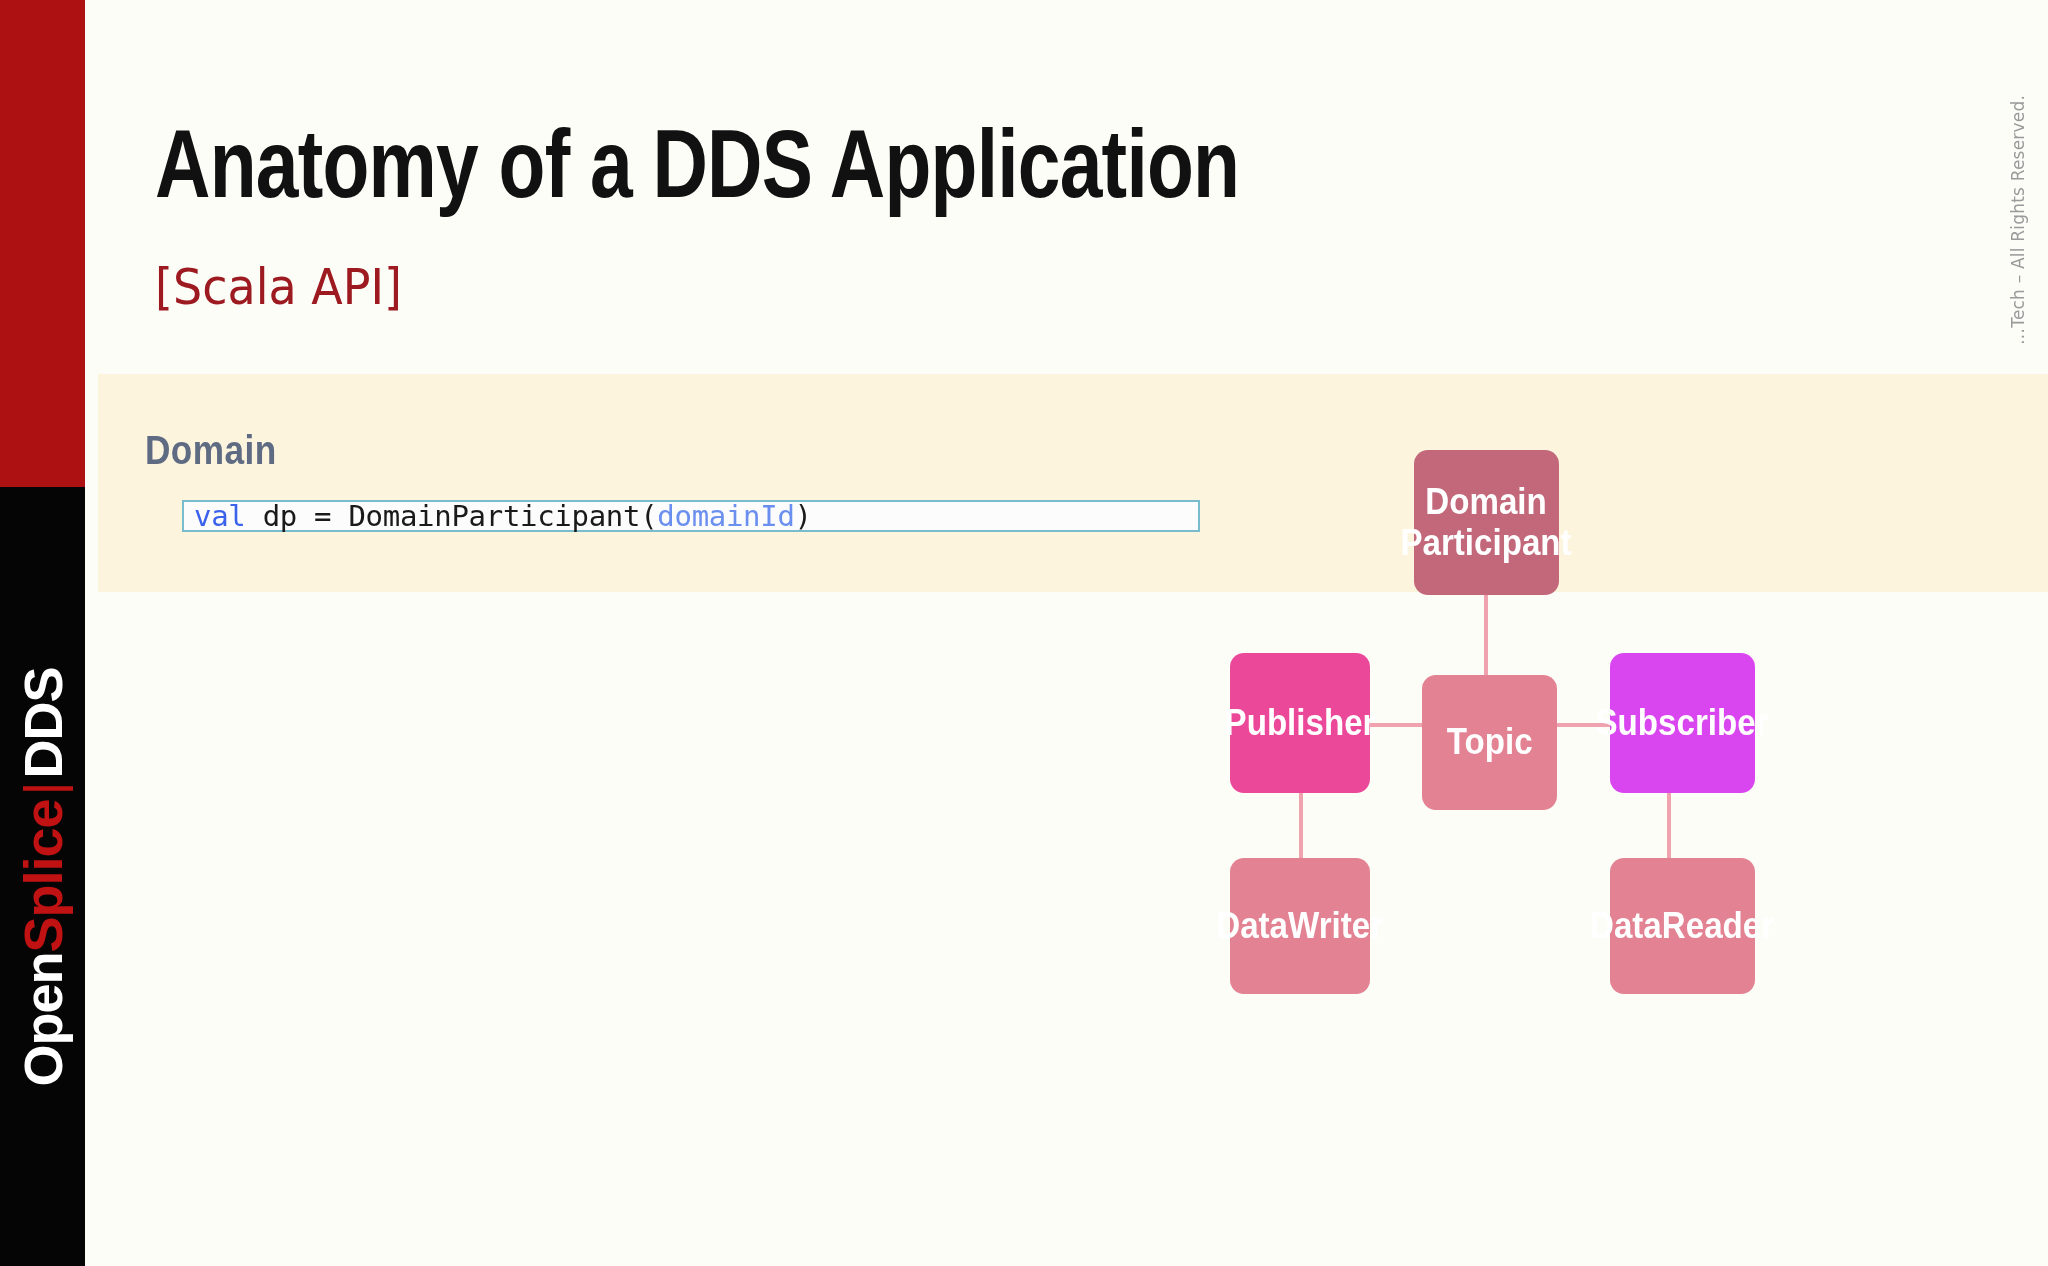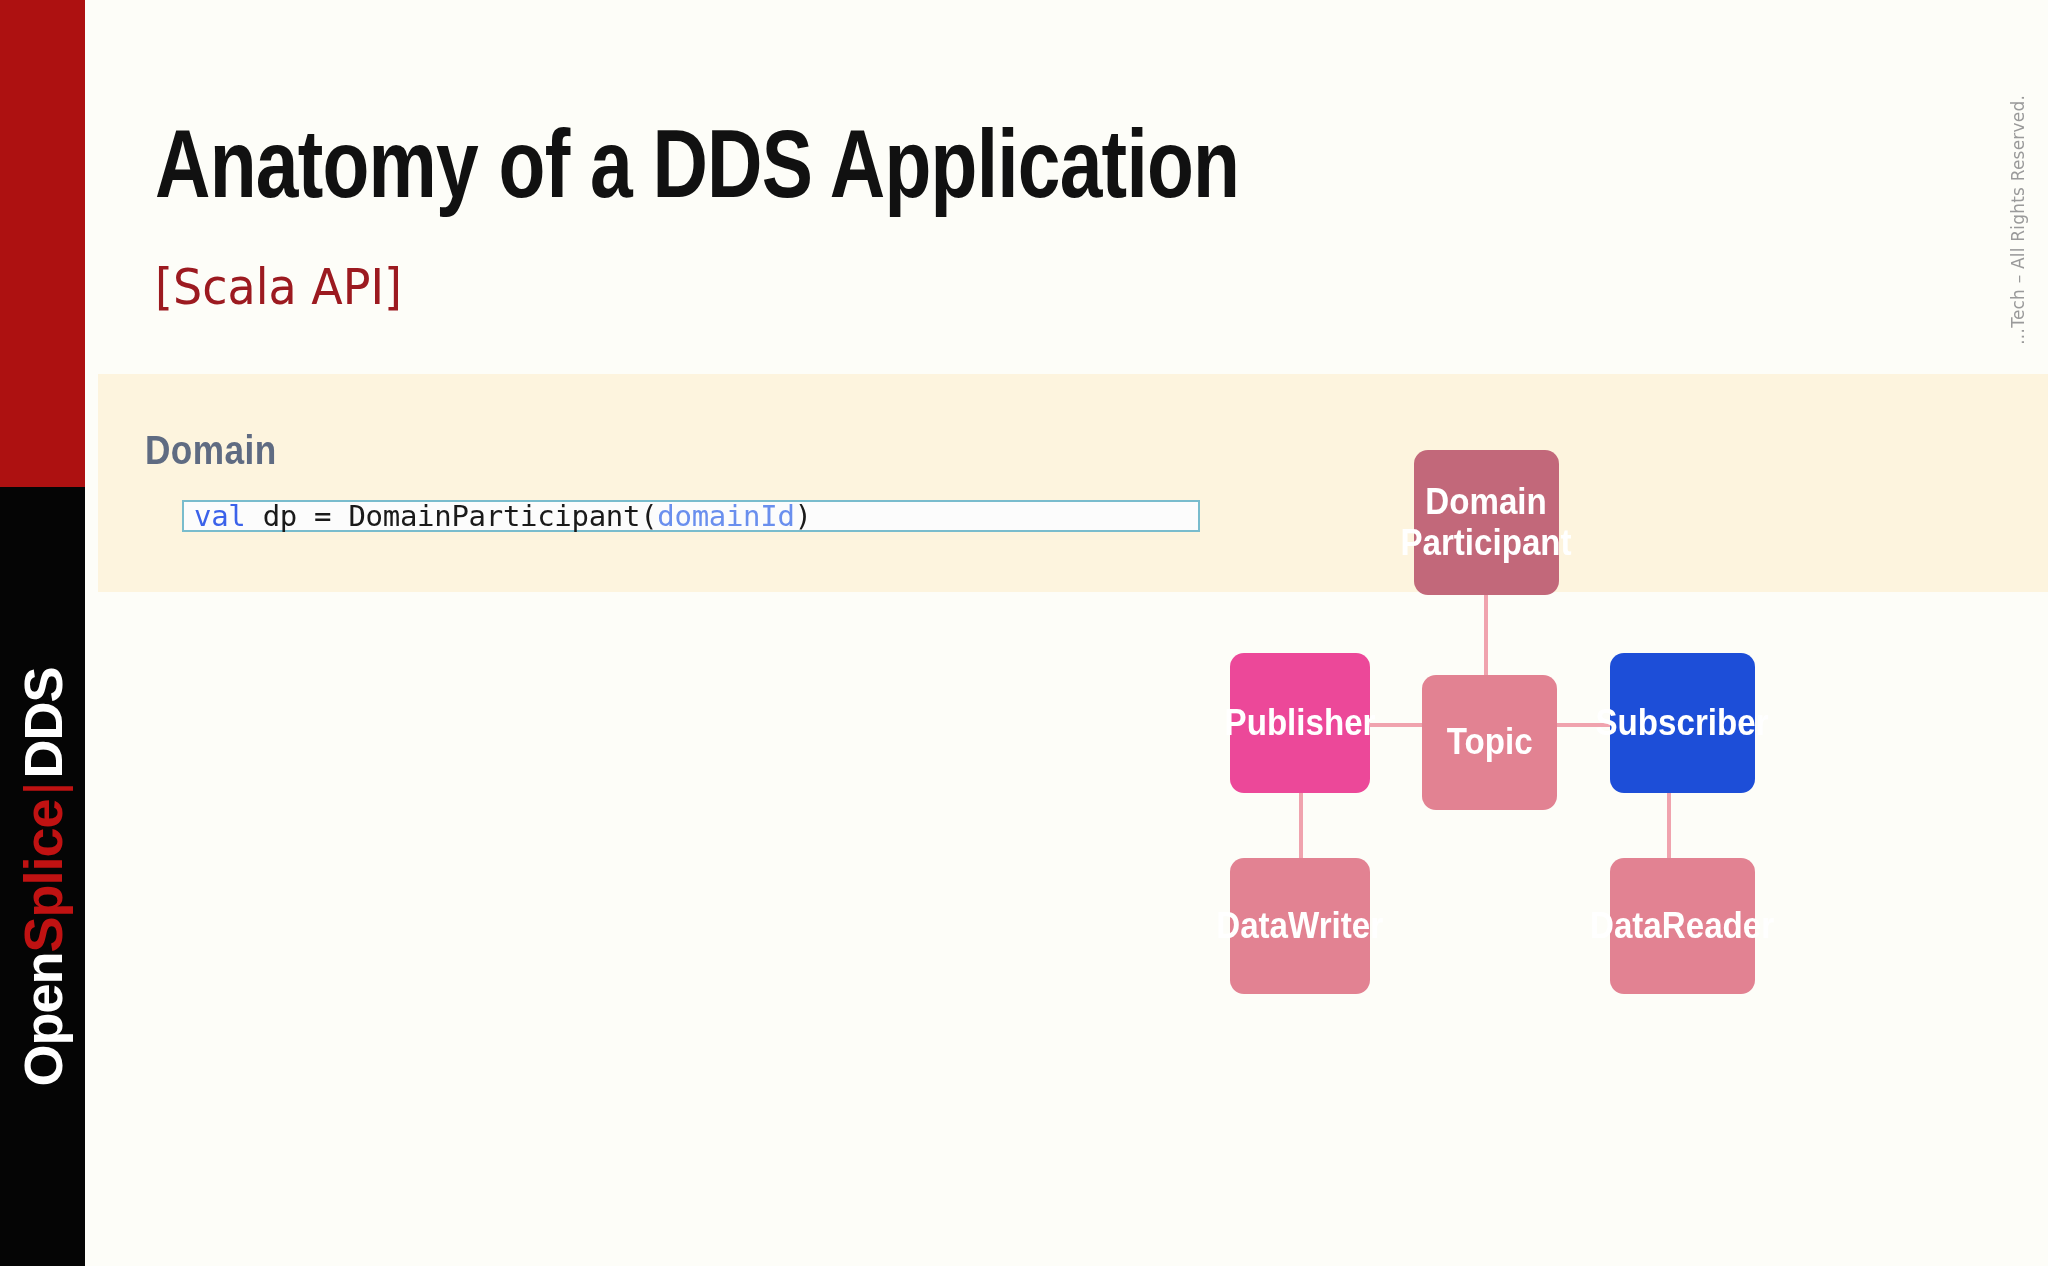--- a/index.html
+++ b/index.html
@@ -181,21 +181,21 @@
   .node-topic {
     background: #e28292;
     left: 222px;
     top: 223px;
     width: 135px;
     height: 135px;
     font-size: 36px;
     margin-top: 12px;
   }
   .node-sub {
-    background: #1d4ed8;
+    background: #d946ef;
     left: 410px;
     top: 213px;
     width: 145px;
     height: 140px;
     font-size: 36px;
   }
   .node-dw {
     background: #e28292;
     left: 30px;
     top: 418px;

